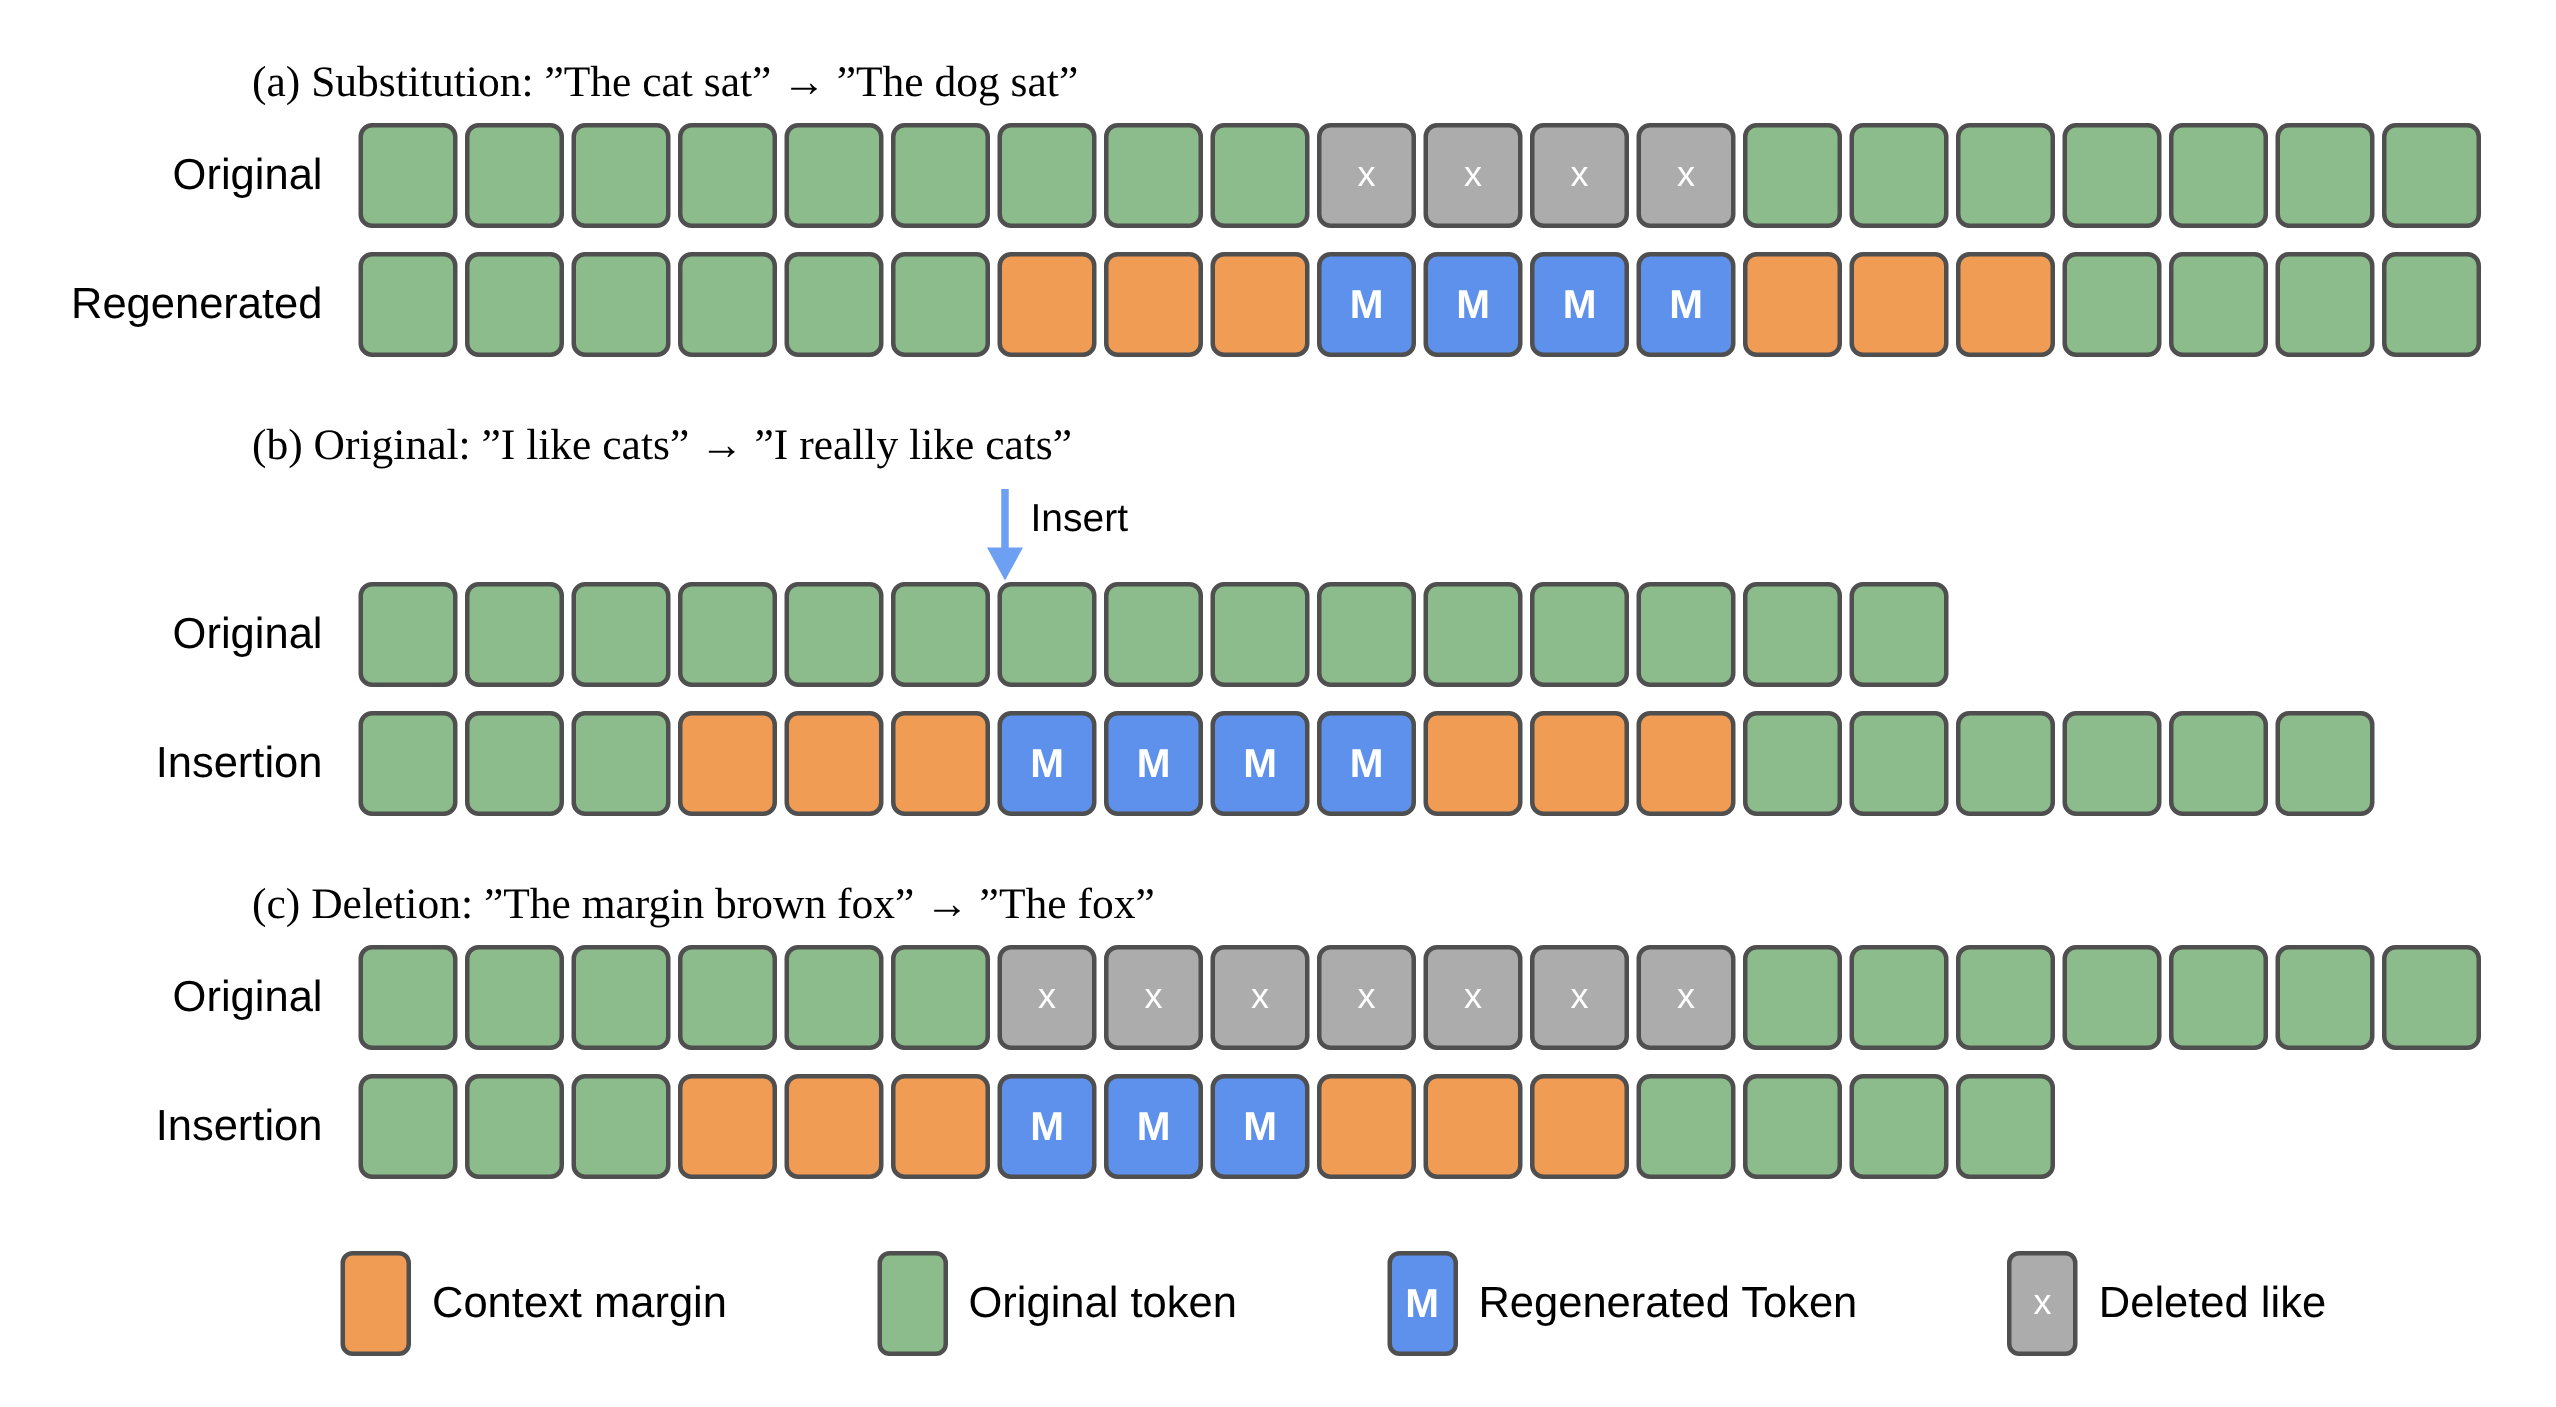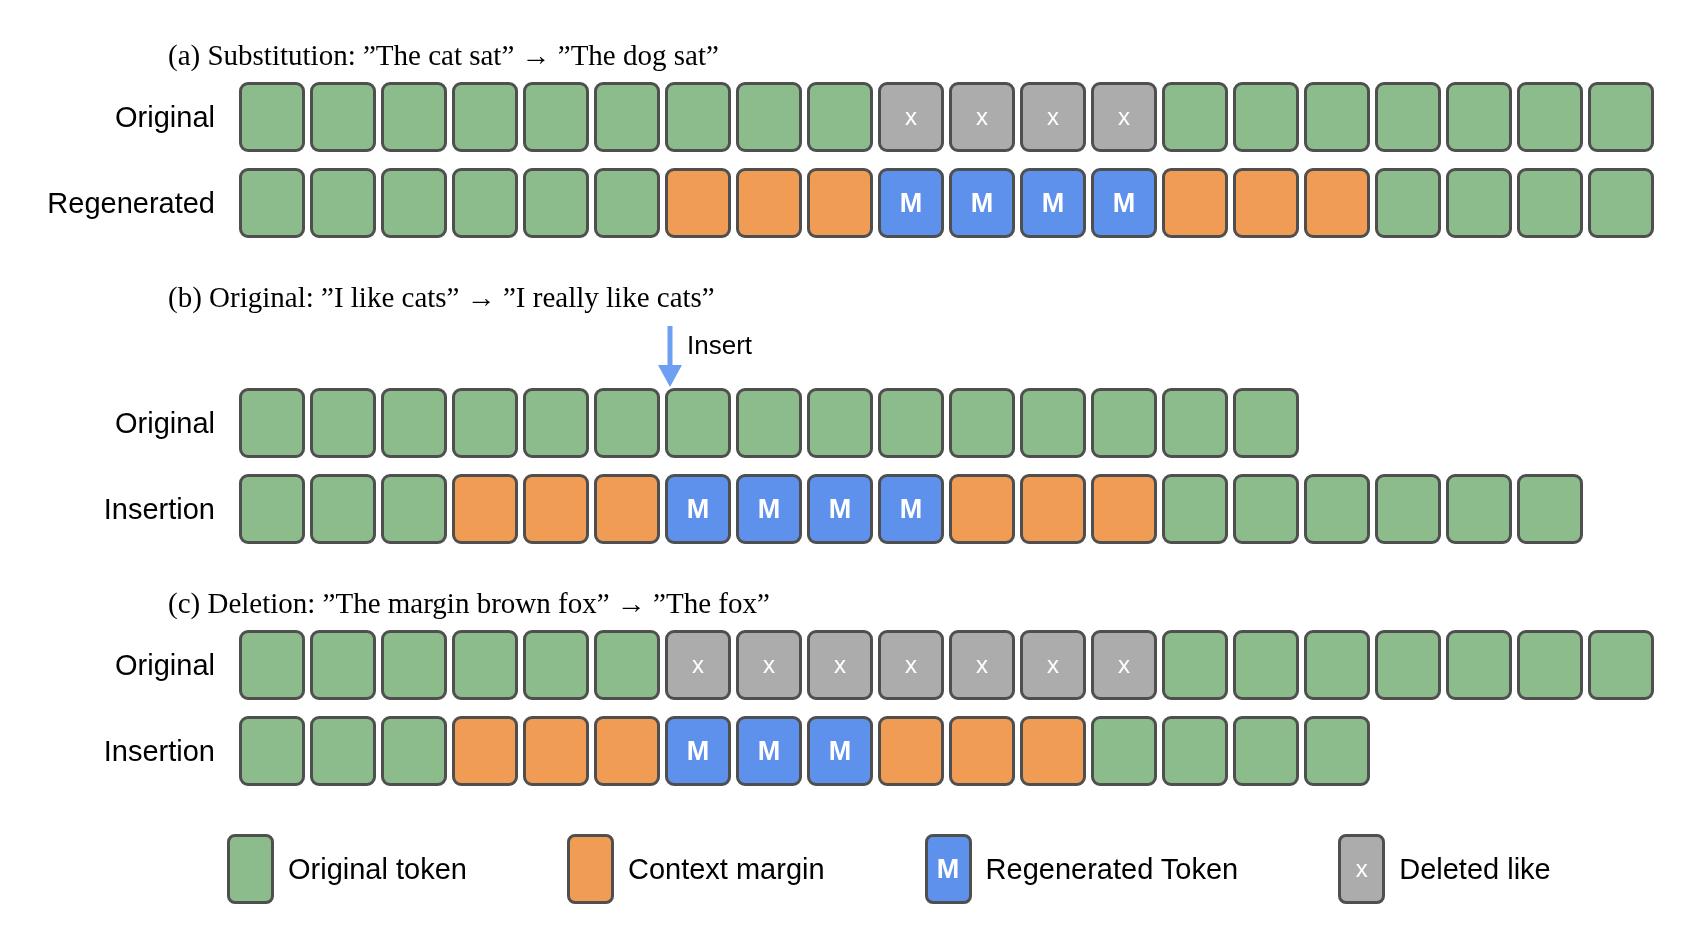--- a/index.html
+++ b/index.html
@@ -284,26 +284,26 @@
             <div class="token" style="background: rgb(140, 188, 140);"></div>
             <div class="token" style="background: rgb(140, 188, 140);"></div>
             <div class="token" style="background: rgb(140, 188, 140);"></div>
             <div class="token" style="background: rgb(140, 188, 140);"></div>
           </div>
         </div>
       </div>
     </div>
   <div class="legend" id="legend">
       <div class="legend-item">
+        <div class="legend-swatch" style="background: rgb(240, 156, 84);"></div>
+        <div class="legend-label">Context margin</div>
+      </div>
+      <div class="legend-item">
         <div class="legend-swatch" style="background: rgb(140, 188, 140);"></div>
         <div class="legend-label">Original token</div>
-      </div>
-      <div class="legend-item">
-        <div class="legend-swatch" style="background: rgb(240, 156, 84);"></div>
-        <div class="legend-label">Context margin</div>
       </div>
       <div class="legend-item">
         <div class="legend-swatch" style="background: rgb(94, 145, 236);">
           <span class="glyph-M">M</span>
         </div>
         <div class="legend-label">Regenerated Token</div>
       </div>
       <div class="legend-item">
         <div class="legend-swatch" style="background: rgb(172, 172, 172);">
           <span class="glyph-x">x</span>

